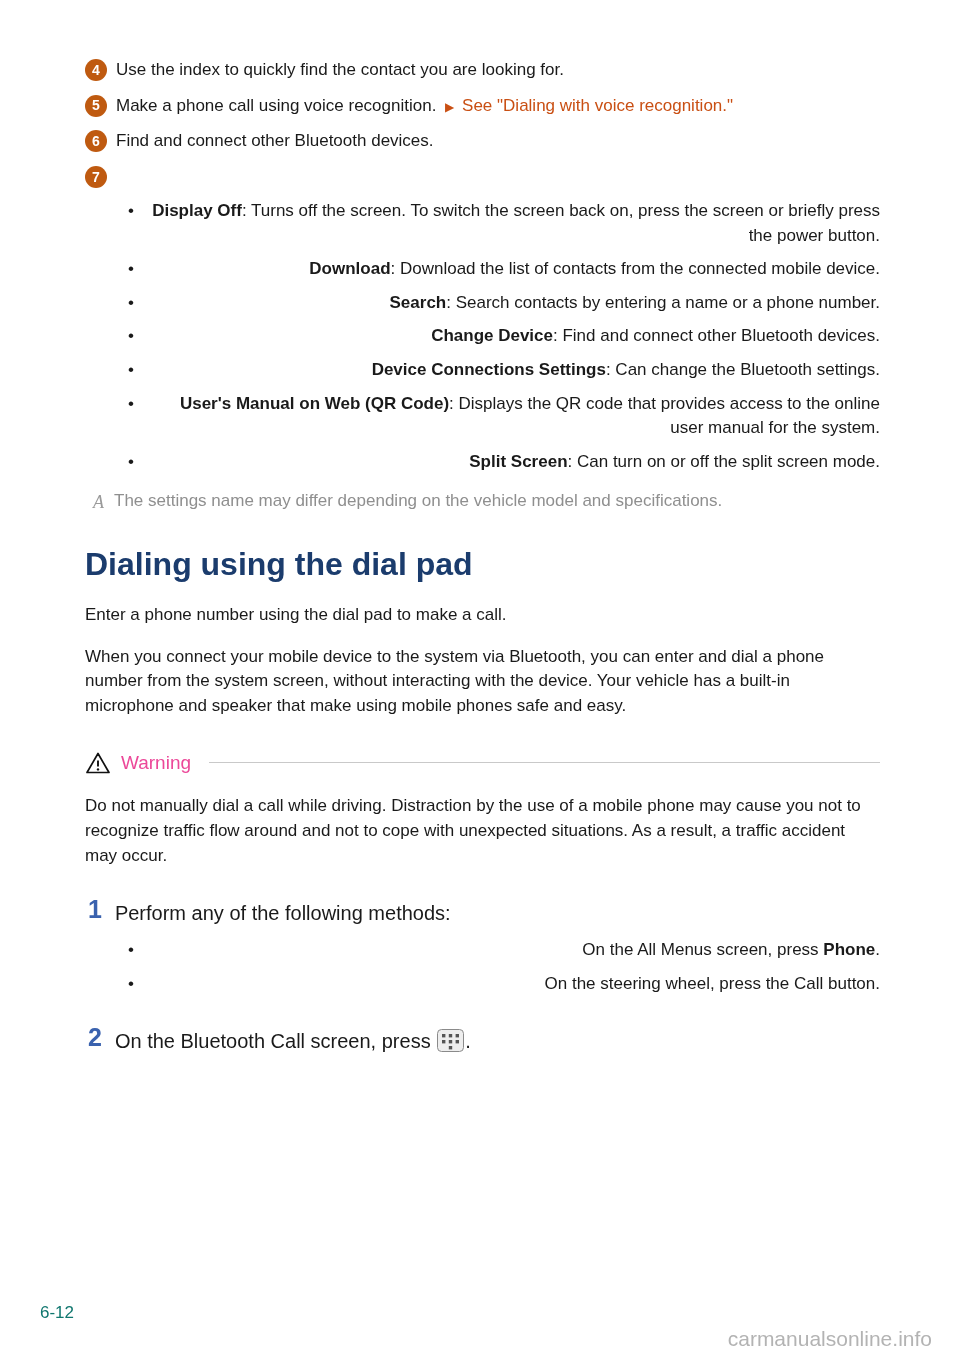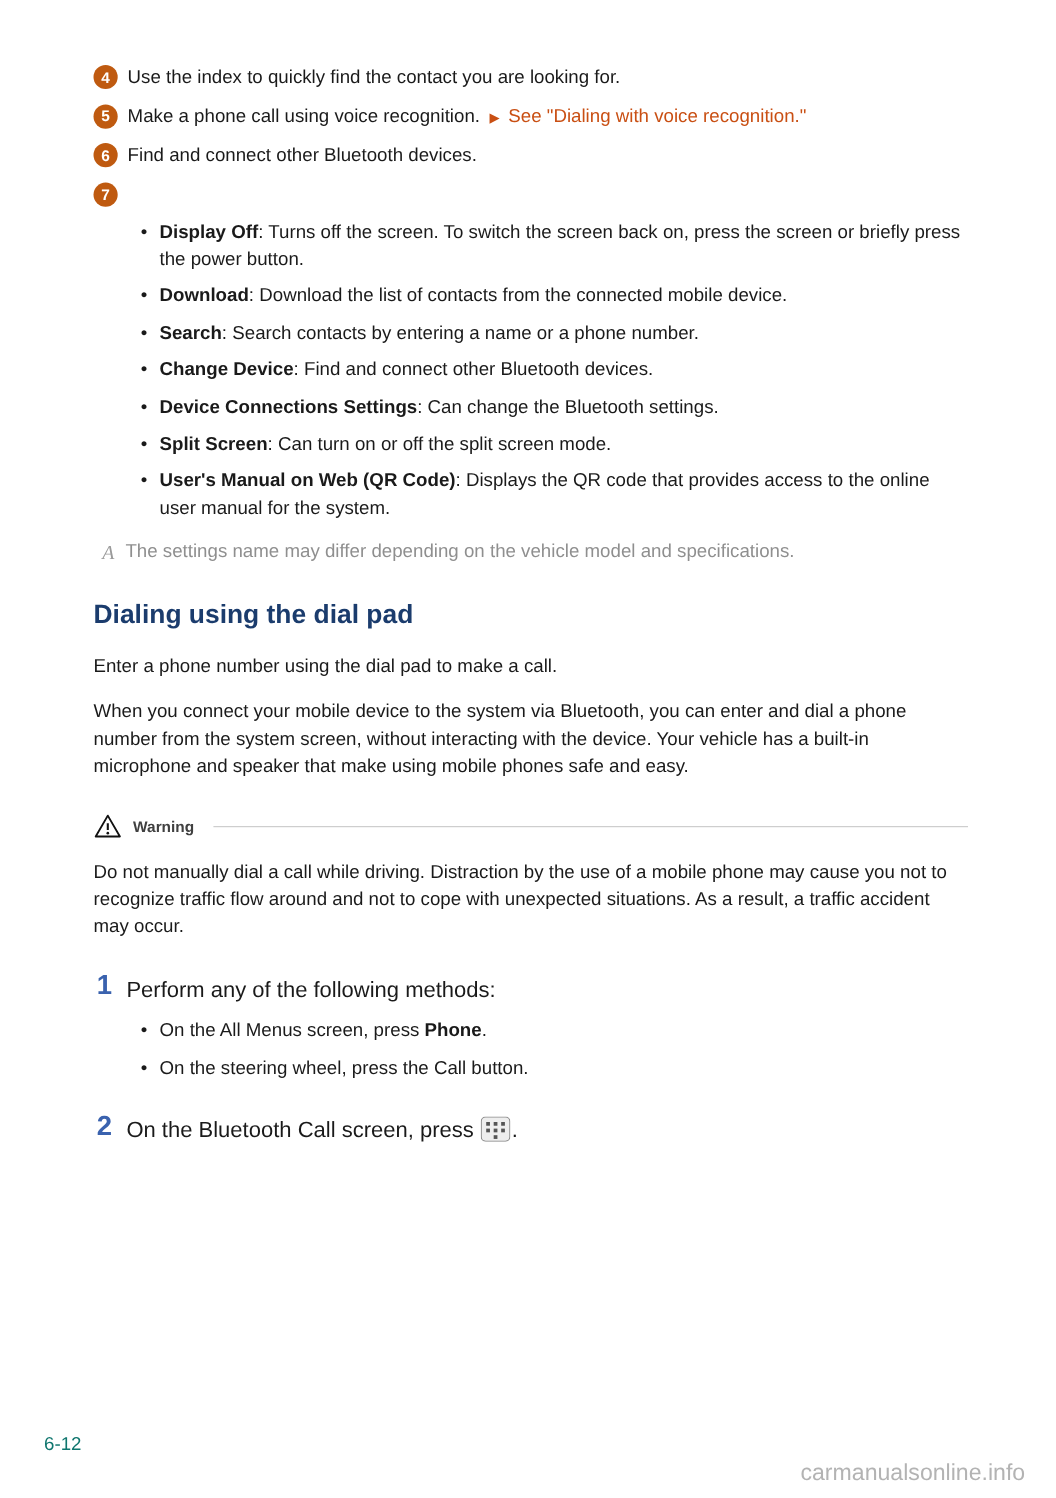--- a/index.html
+++ b/index.html
@@ -27,47 +27,47 @@
     font-size: 14px; font-weight: bold;
     display: inline-flex; align-items: center; justify-content: center;
     margin-top: 1px;
   }
   .callout-text { padding-top: 0; text-align: center; }
   .xref-link { color: #c94f13; text-decoration: none; cursor: pointer; }
   .xref-arrow { color: #c94f13; font-size: 12px; margin: 0 3px 0 4px; }
 
   
   .bullets { list-style: none; margin: 2px 0 14px 0; padding: 0; }
-  .bullets li { position: relative; padding-left: 60px; margin-bottom: 9px; }
+  .bullets li { position: relative; padding-left: 60px; margin-bottom: 9px; text-align: right; }
   .bullets li::before {
     content: "\2022";
     position: absolute; left: 43px; top: 0;
     color: #1a1a1a;
   }
   .bullets b { font-weight: bold; }
 
   
   .note { display: flex; gap: 10px; color: #8f8f8f; margin: 14px 0 6px 8px; }
   .note-marker {
     font-family: "Liberation Serif", serif;
     font-style: italic; font-size: 18px; color: #9a9a9a;
     flex: 0 0 auto;
   }
 
   
   h1.section-title {
-    font-size: 24px; font-weight: bold; color: #1b3c6d;
+    font-size: 32px; font-weight: bold; color: #1b3c6d;
     margin: 30px 0 20px 0; line-height: 1.2;
   }
   p.body-para { margin: 0 0 17px 0; }
 
   
   .warning-header { display: flex; align-items: center; gap: 10px; margin: 30px 0 18px 0; }
   .warning-icon { flex: 0 0 auto; width: 26px; height: 24px; }
-  .warning-label { font-size: 14px; font-weight: bold; color: #404040; }
+  .warning-label { font-size: 19px; font-weight: normal; color: #ec4899; }
   .warning-rule { flex: 1 1 auto; height: 1px; background: #c9c9c9; margin-left: 8px; }
 
   
   .step { display: flex; gap: 13px; margin: 28px 0 10px 3px; align-items: flex-start; }
   .step-number { color: #3a62ae; font-weight: bold; font-size: 25px; line-height: 1.1; flex: 0 0 auto; }
   .step-title { font-size: 20px; padding-top: 3px; }
   .step2-bullets-offset { margin-top: 6px; }
 
   
   .keypad-icon {
@@ -104,22 +104,22 @@
       <span class="circle-num">7</span>
     </li>
   </ol>
 
   <ul class="bullets">
     <li><b>Display Off</b><span>: Turns off the screen. To switch the screen back on, press the screen or briefly press the power button.</span></li>
     <li><b>Download</b><span>: Download the list of contacts from the connected mobile device.</span></li>
     <li><b>Search</b><span>: Search contacts by entering a name or a phone number.</span></li>
     <li><b>Change Device</b><span>: Find and connect other Bluetooth devices.</span></li>
     <li><b>Device Connections Settings</b><span>: Can change the Bluetooth settings.</span></li>
+    <li><b>User's Manual on Web (QR Code)</b><span>: Displays the QR code that provides access to the online user manual for the system.</span></li>
     <li><b>Split Screen</b><span>: Can turn on or off the split screen mode.</span></li>
-    <li><b>User's Manual on Web (QR Code)</b><span>: Displays the QR code that provides access to the online user manual for the system.</span></li>
   </ul>
 
   <div class="note">
     <span class="note-marker">A</span>
     <span>The settings name may differ depending on the vehicle model and specifications.</span>
   </div>
 
   <h1 class="section-title">Dialing using the dial pad</h1>
 
   <p class="body-para">Enter a phone number using the dial pad to make a call.</p>

